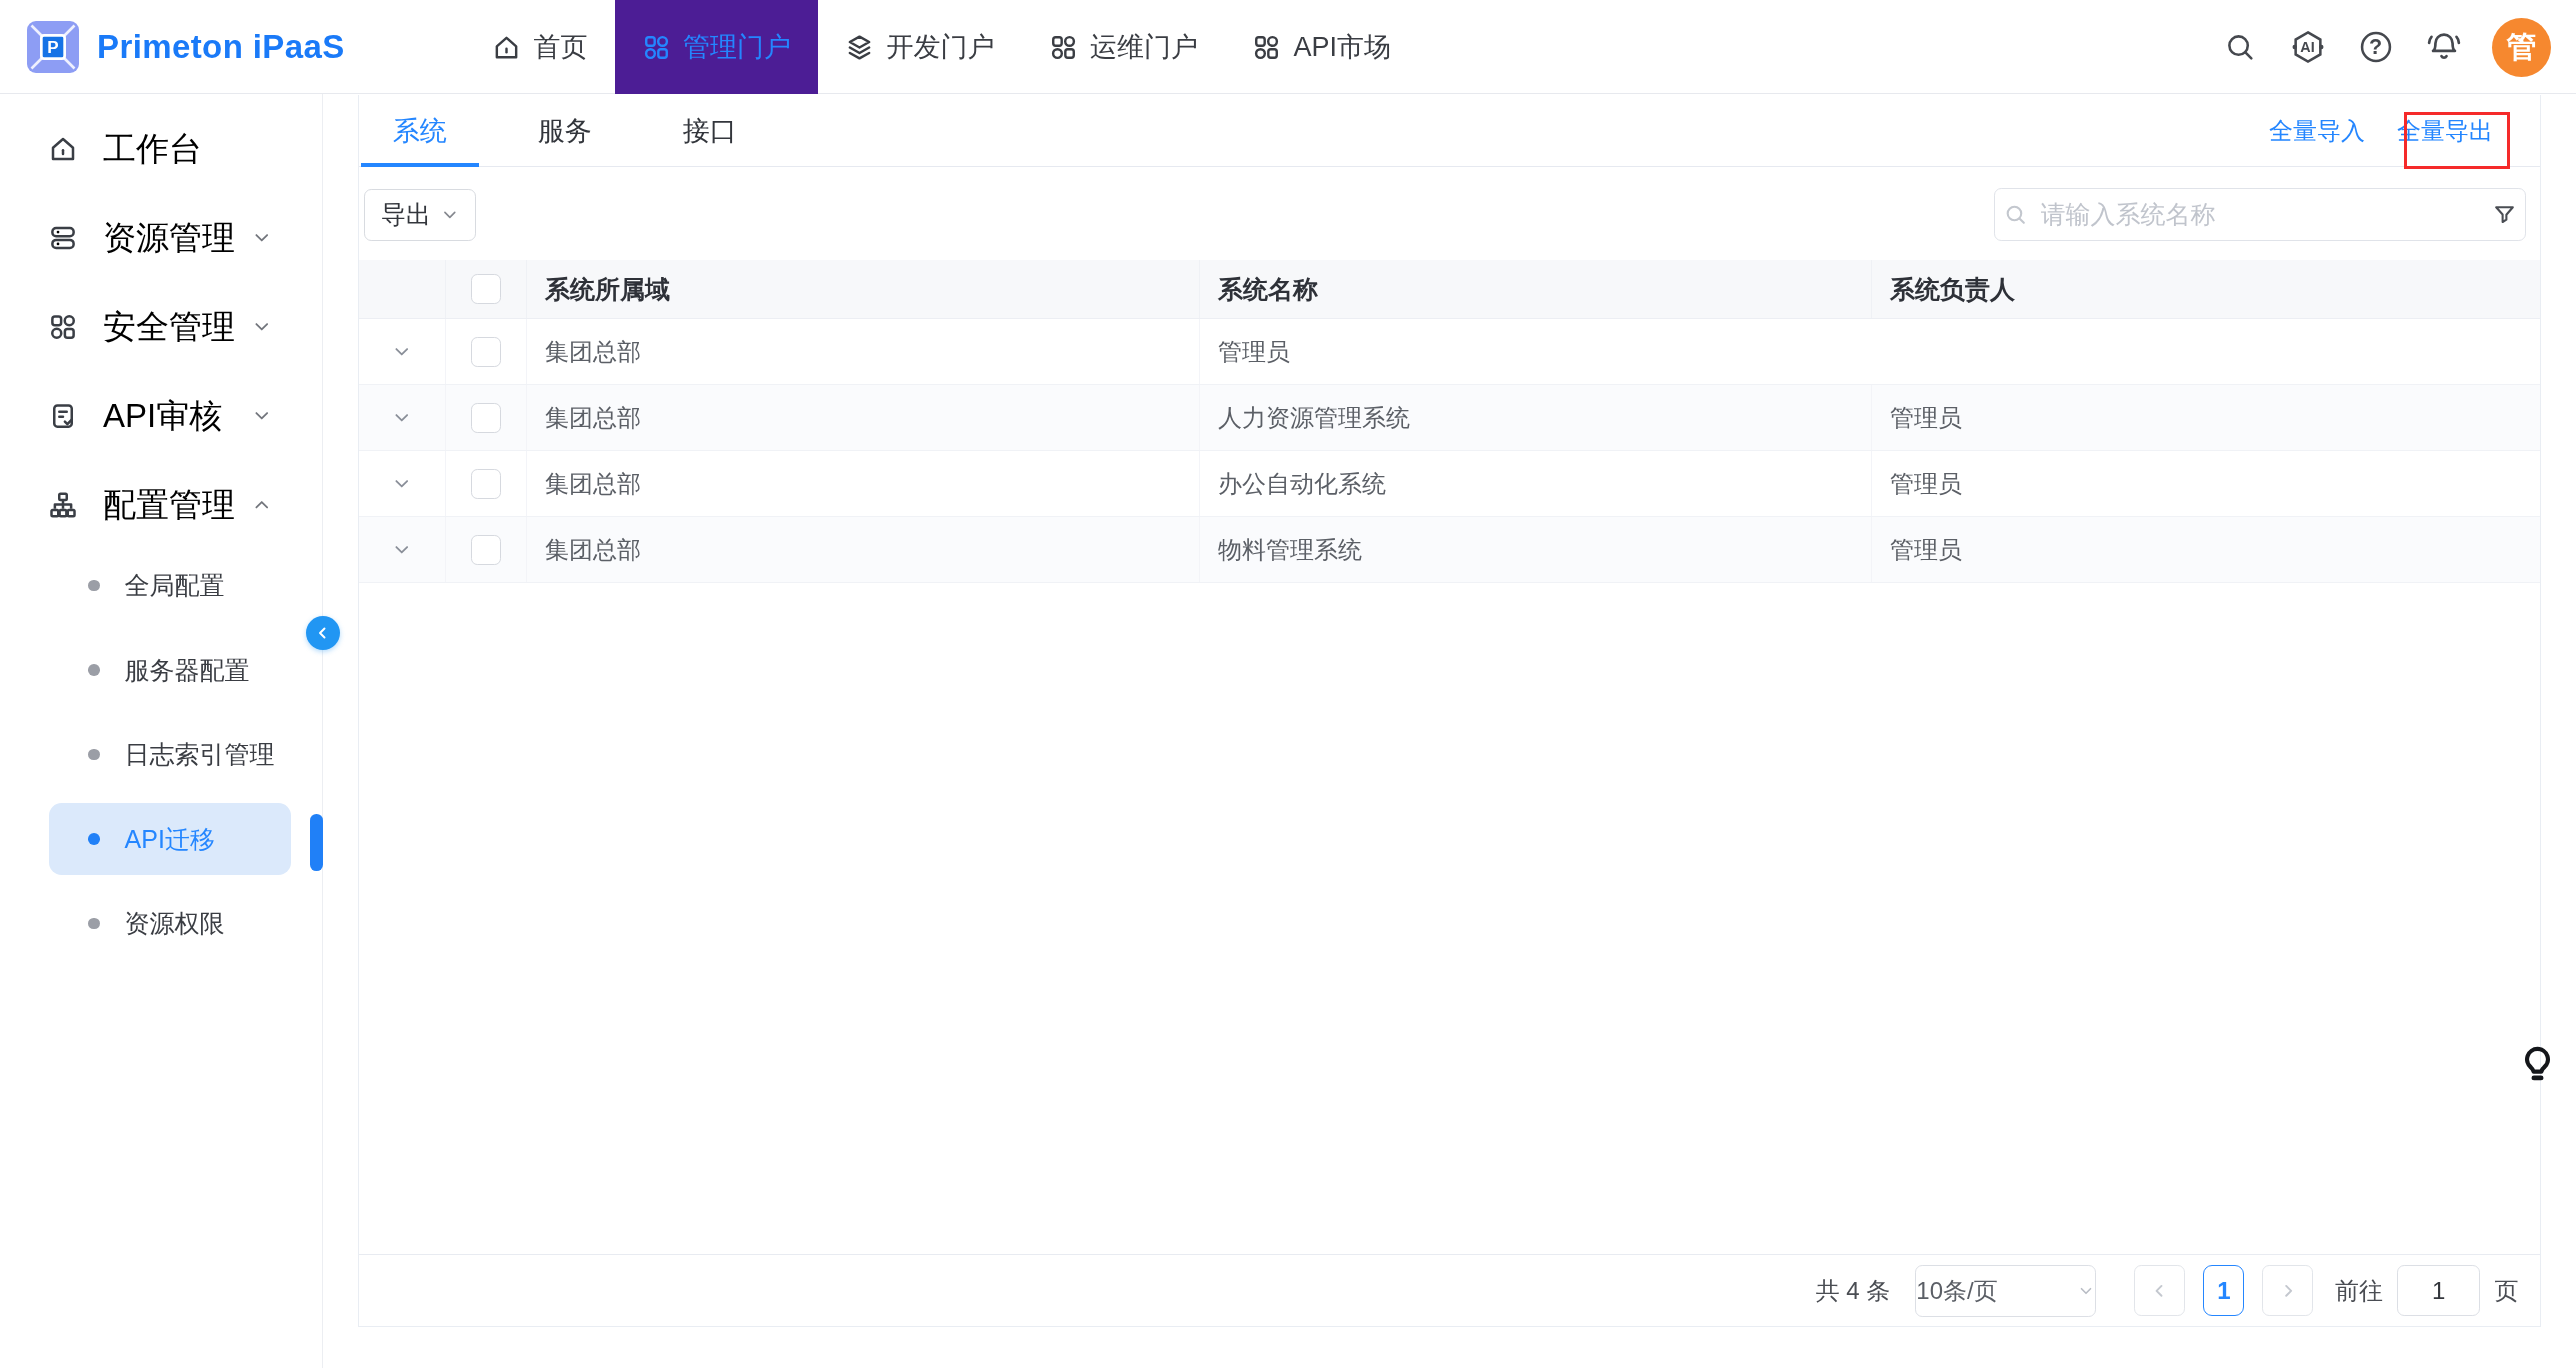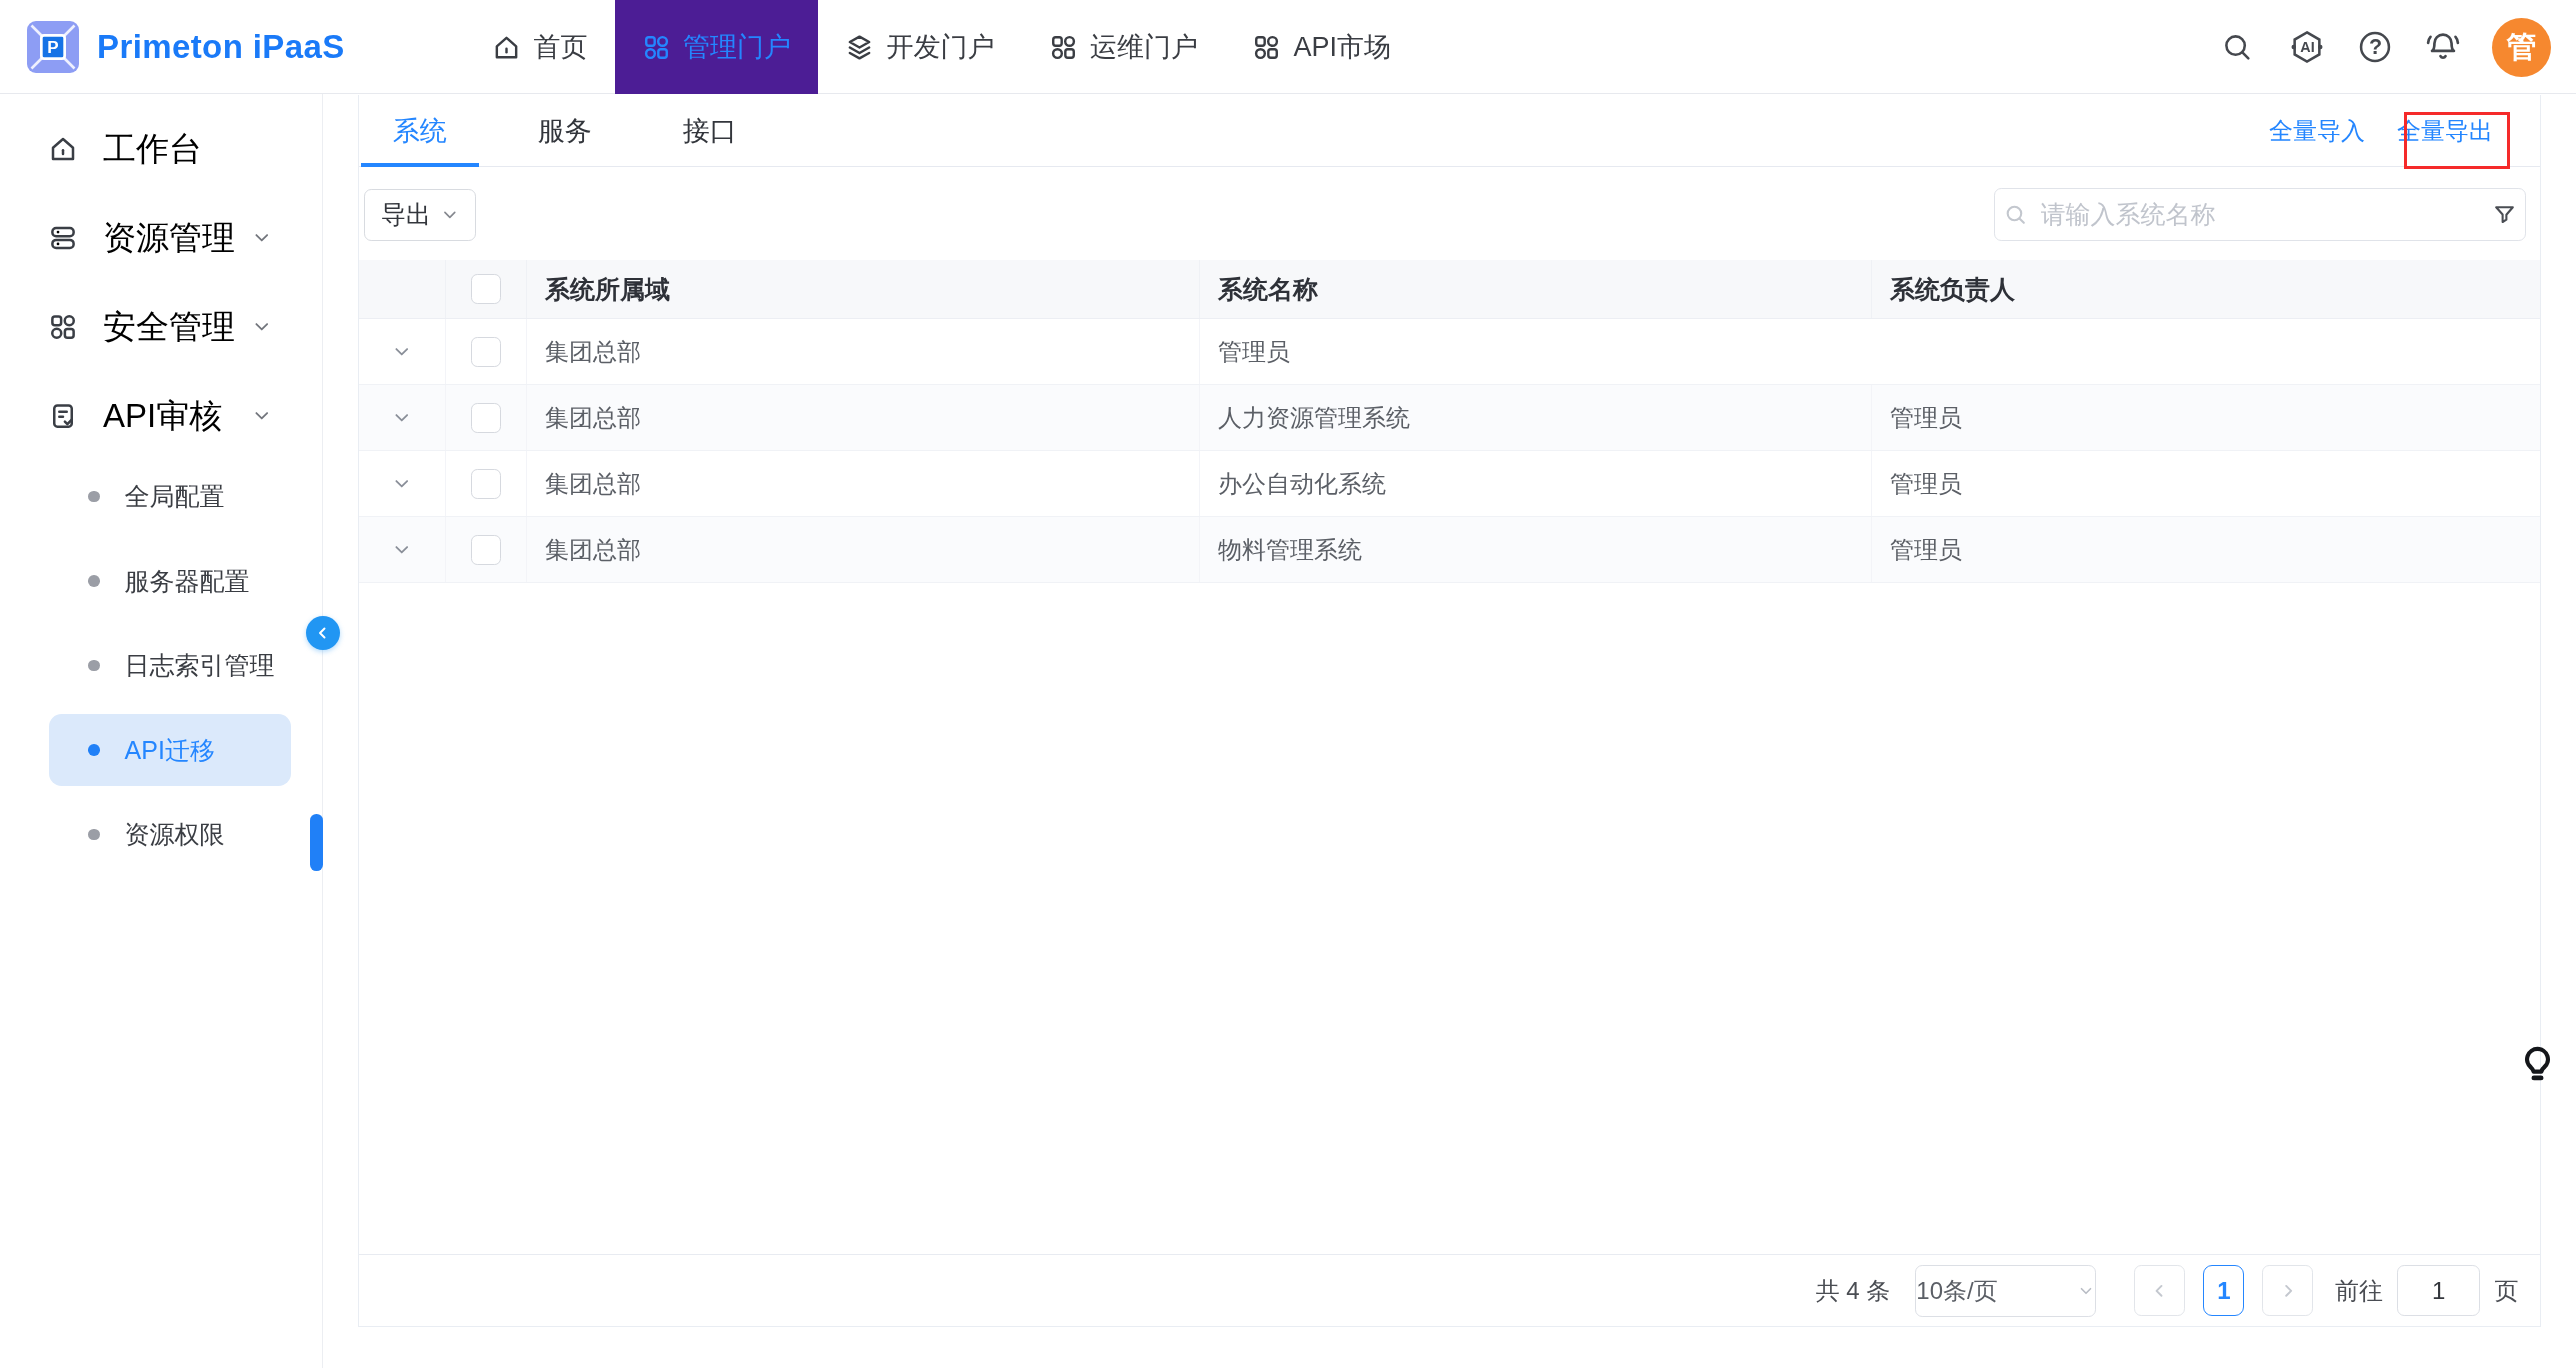--- a/index.html
+++ b/index.html
@@ -19,21 +19,21 @@
   .brand-title { font-size: 33px; font-weight: 800; color: #1a7af8; letter-spacing: 0.4px; }
   .topnav { position: absolute; left: 465px; top: 0; height: 94px; display: flex; }
   .nav-item {
     display: flex; align-items: center; gap: 12.5px; padding: 0 27px;
     font-size: 27px; color: #3a3d43; height: 94px; cursor: pointer; white-space: nowrap;
   }
   .nav-item svg { stroke: #3a3d43; }
   .nav-item.active { background: #4c1d95; color: #2486ff; }
   .nav-item.active svg { stroke: #2486ff; }
   .userbar { position: absolute; right: 25px; top: 0; height: 94px; display: flex; align-items: center; gap: 29px; }
-  .icon-btn { width: 39px; height: 39px; display: flex; align-items: center; justify-content: flex-start; cursor: pointer; }
+  .icon-btn { width: 39px; height: 39px; display: flex; align-items: center; justify-content: center; cursor: pointer; }
   .ai-glyph { position: relative; }
   .ai-glyph .ai-text {
     position: absolute; left: 0; top: 0; width: 100%; height: 100%;
     display: flex; align-items: center; justify-content: center;
     font-size: 14.3px; font-weight: 700; color: #45484e;
   }
   .help-glyph { position: relative; }
   .help-glyph .q-text {
     position: absolute; left: 0; top: 0; width: 100%; height: 100%;
     display: flex; align-items: center; justify-content: center;
@@ -345,20 +345,39 @@
           <path d="M13.5 16.5l2 2 3.5-3.5"></path>
         </svg>
     </span>
     <span>API审核</span>
     <span class="side-chevron">
       <svg width="21.5" height="21.5" viewBox="0 0 24 24" fill="none" stroke-width="2" stroke-linecap="round" stroke-linejoin="round">
           <path d="M6 9l6 6 6-6"></path>
         </svg>
     </span>
   </div>
+  <div class="side-item">
+    <span>
+      <svg width="30" height="30" viewBox="0 0 24 24" fill="none" stroke-width="2" stroke-linejoin="round">
+          <rect x="9" y="3" width="6" height="5" rx="1"></rect>
+          <path d="M12 8v3.5"></path>
+          <path d="M5.5 15v-3.5h13V15"></path>
+          <path d="M12 11.5V15"></path>
+          <rect x="2.8" y="16" width="5.4" height="5" rx="1"></rect>
+          <rect x="9.3" y="16" width="5.4" height="5" rx="1"></rect>
+          <rect x="15.8" y="16" width="5.4" height="5" rx="1"></rect>
+        </svg>
+    </span>
+    <span>配置管理</span>
+    <span class="side-chevron">
+      <svg width="21.5" height="21.5" viewBox="0 0 24 24" fill="none" stroke-width="2" stroke-linecap="round" stroke-linejoin="round">
+          <path d="M6 15l6-6 6 6"></path>
+        </svg>
+    </span>
+  </div>
 
   <div class="sub-item">
     <span class="dot"></span>
     <span>全局配置</span>
   </div>
   <div class="sub-item">
     <span class="dot"></span>
     <span>服务器配置</span>
   </div>
   <div class="sub-item">

